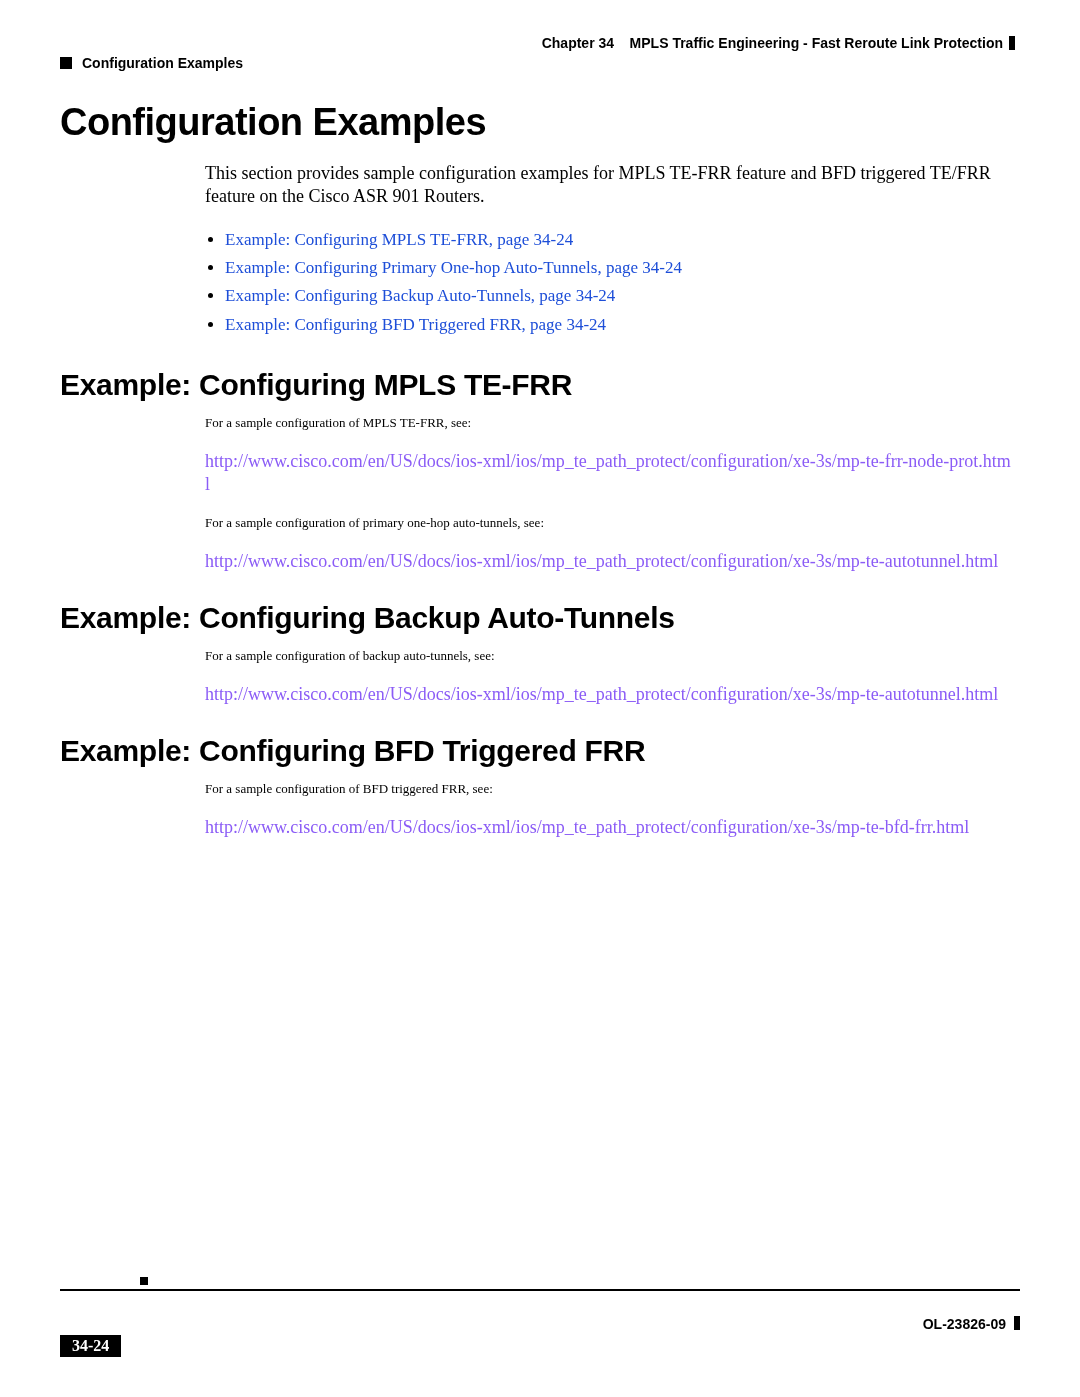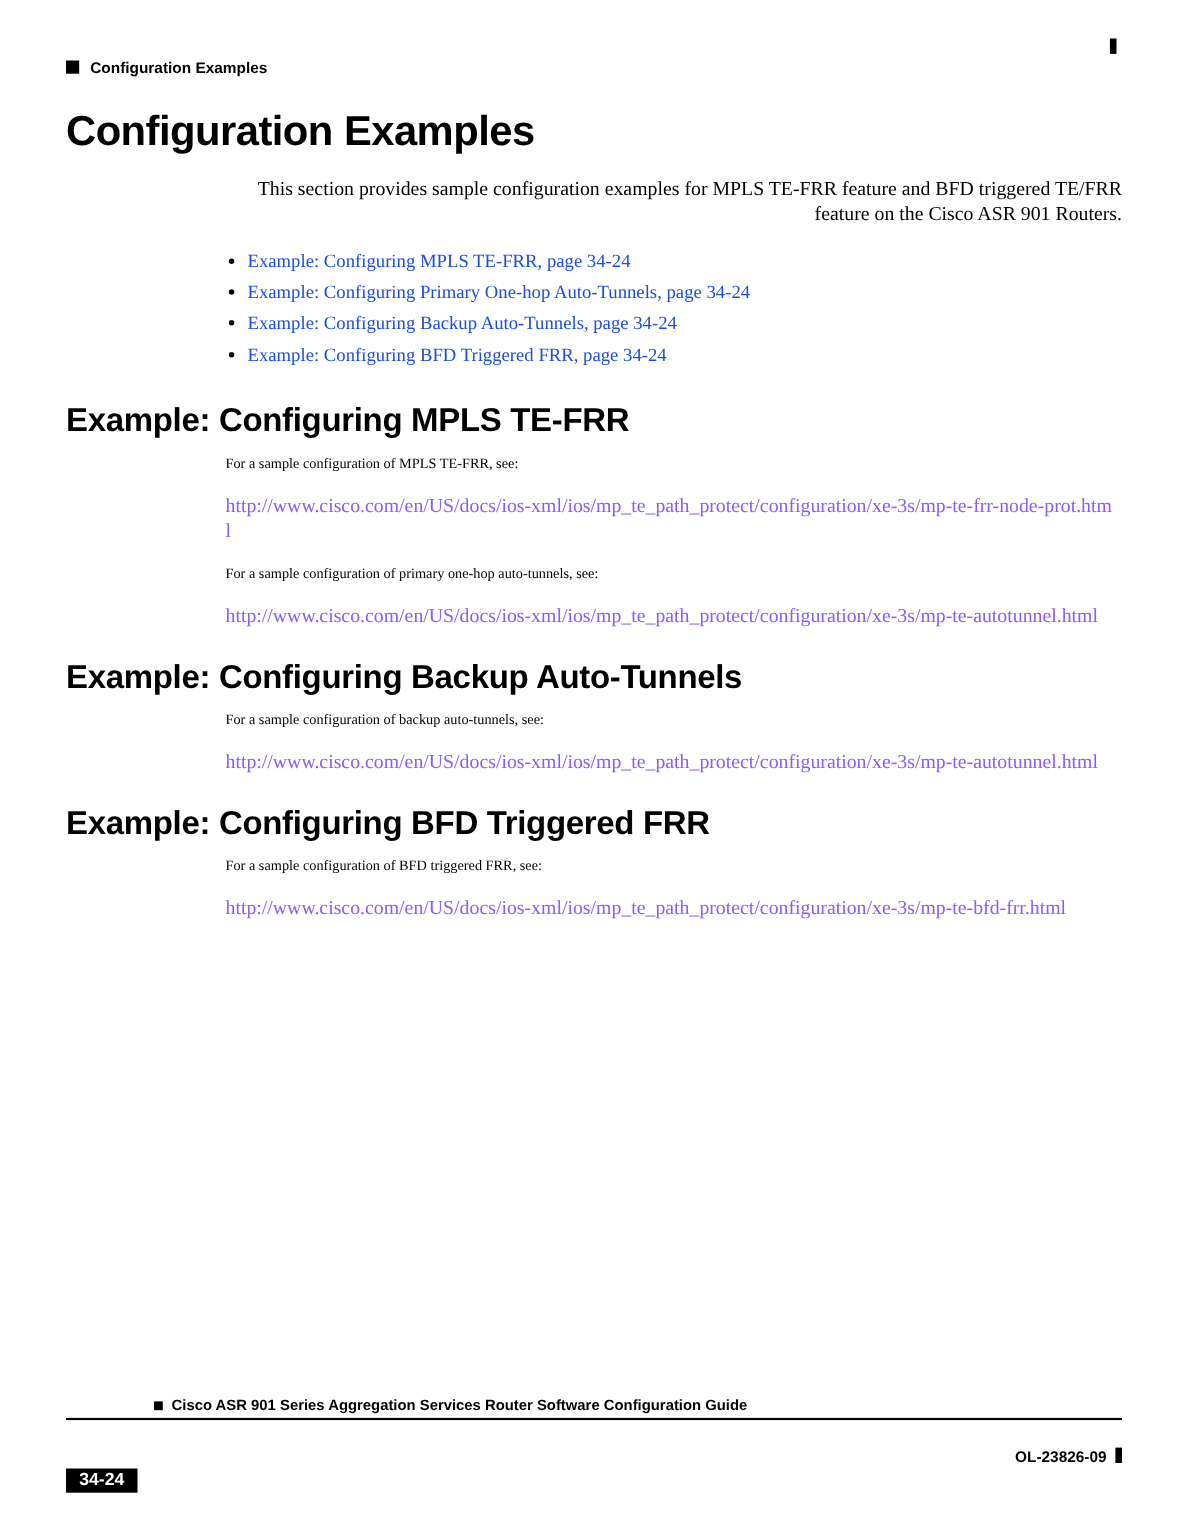--- a/index.html
+++ b/index.html
@@ -62,21 +62,20 @@
     font-family: Arial, Helvetica, sans-serif;
     font-weight: bold;
     font-size: 38px;
     margin: 30px 0 10px 0;
     letter-spacing: -0.5px;
   }
   .intro-text {
     font-size: 18px;
     margin-left: 145px;
     line-height: 1.3;
-    text-align: right;
   }
   ul.link-list {
     margin: 10px 0 30px 145px;
     padding-left: 20px;
     font-size: 17px;
     line-height: 1.55;
   }
   ul.link-list li {
     margin-bottom: 2px;
   }
@@ -132,21 +131,21 @@
   }
   .footer-bottom {
     display: flex;
     justify-content: space-between;
     align-items: center;
     margin-top: 0;
   }
   .page-number-box {
     background: #000;
     color: #fff;
-    font-family: Liberation Sans, sans-serif;
+    font-family: Liberation Serif, serif;
     font-weight: bold;
     font-size: 16px;
     padding: 2px 12px;
     margin-top: 44px;
   }
   .doc-id {
     font-family: Arial, Helvetica, sans-serif;
     font-weight: bold;
     font-size: 14px;
     display: flex;
@@ -158,20 +157,21 @@
     display: inline-block;
     margin-left: 8px;
   }
 </style>
 </head>
 <body>
 
 <div class="page">
 
   <div class="header">
+    <span class="chapter-line"><span>Chapter 34</span>&nbsp;&nbsp;&nbsp;&nbsp;<span>MPLS Traffic Engineering - Fast Reroute Link Protection</span></span>
     <span class="header-bar"></span>
   </div>
 
   <div class="subheader">
     <span class="subheader-square"></span>
     <span>Configuration Examples</span>
   </div>
 
 
   <h1 class="section-title">Configuration Examples</h1>
@@ -196,21 +196,20 @@
   <p class="body-text">For a sample configuration of backup auto-tunnels, see:</p>
   <p class="body-link">http://www.cisco.com/en/US/docs/ios-xml/ios/mp_te_path_protect/configuration/xe-3s/mp-te-autotunnel.html</p>
 
   <h2 class="example-title">Example: Configuring BFD Triggered FRR</h2>
   <p class="body-text">For a sample configuration of BFD triggered FRR, see:</p>
   <p class="body-link">http://www.cisco.com/en/US/docs/ios-xml/ios/mp_te_path_protect/configuration/xe-3s/mp-te-bfd-frr.html</p>
 
   <div class="footer">
     <div class="footer-title-row">
       <span class="footer-square-small"></span>
-      <span class="footer-guide-title">Cisco ASR 901 Series Aggregation Services Router Software Configuration Guide</span>
     </div>
     <div class="footer-divider"></div>
     <div class="footer-bottom">
       <span class="page-number-box">34-24</span>
       <span class="doc-id">
         <span>OL-23826-09</span>
         <span class="doc-id-bar"></span>
       </span>
     </div>
   </div>

